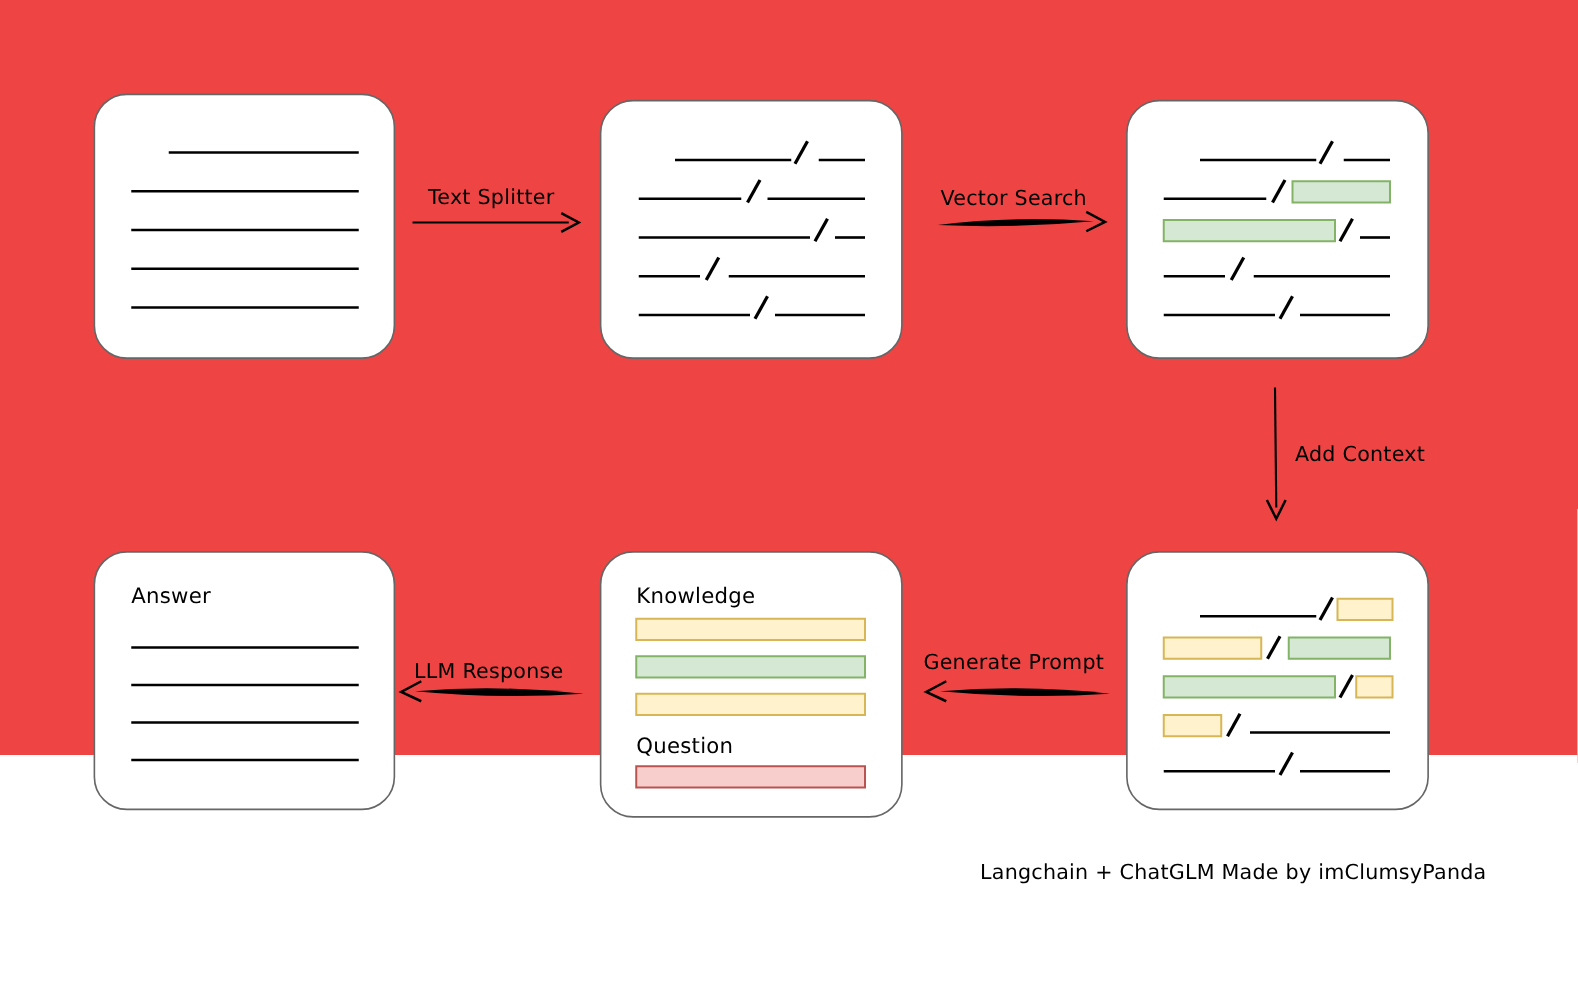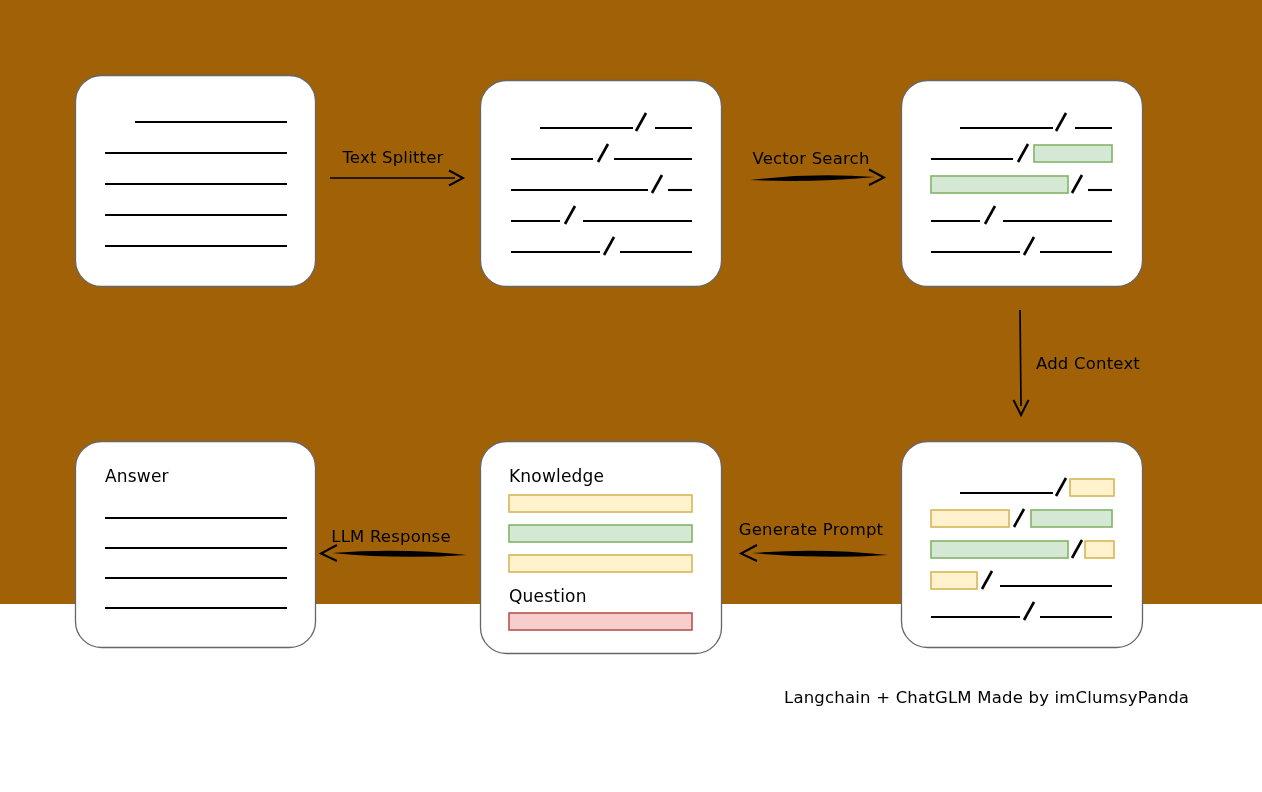--- a/index.html
+++ b/index.html
@@ -10,21 +10,21 @@
   body {
     width: 1262px;
     height: 792px;
     font-family: "DejaVu Sans", sans-serif;
     overflow: hidden;
   }
   #diagram-root {
     position: relative;
     width: 1262px;
     height: 604px;
-    background: #a16207;
+    background: #ef4444;
   }
   svg#canvas {
     display: block;
     width: 1262px;
     height: 792px;
   }
   .doc-box {
     fill: #ffffff;
     stroke: #666666;
     stroke-width: 1.3;

